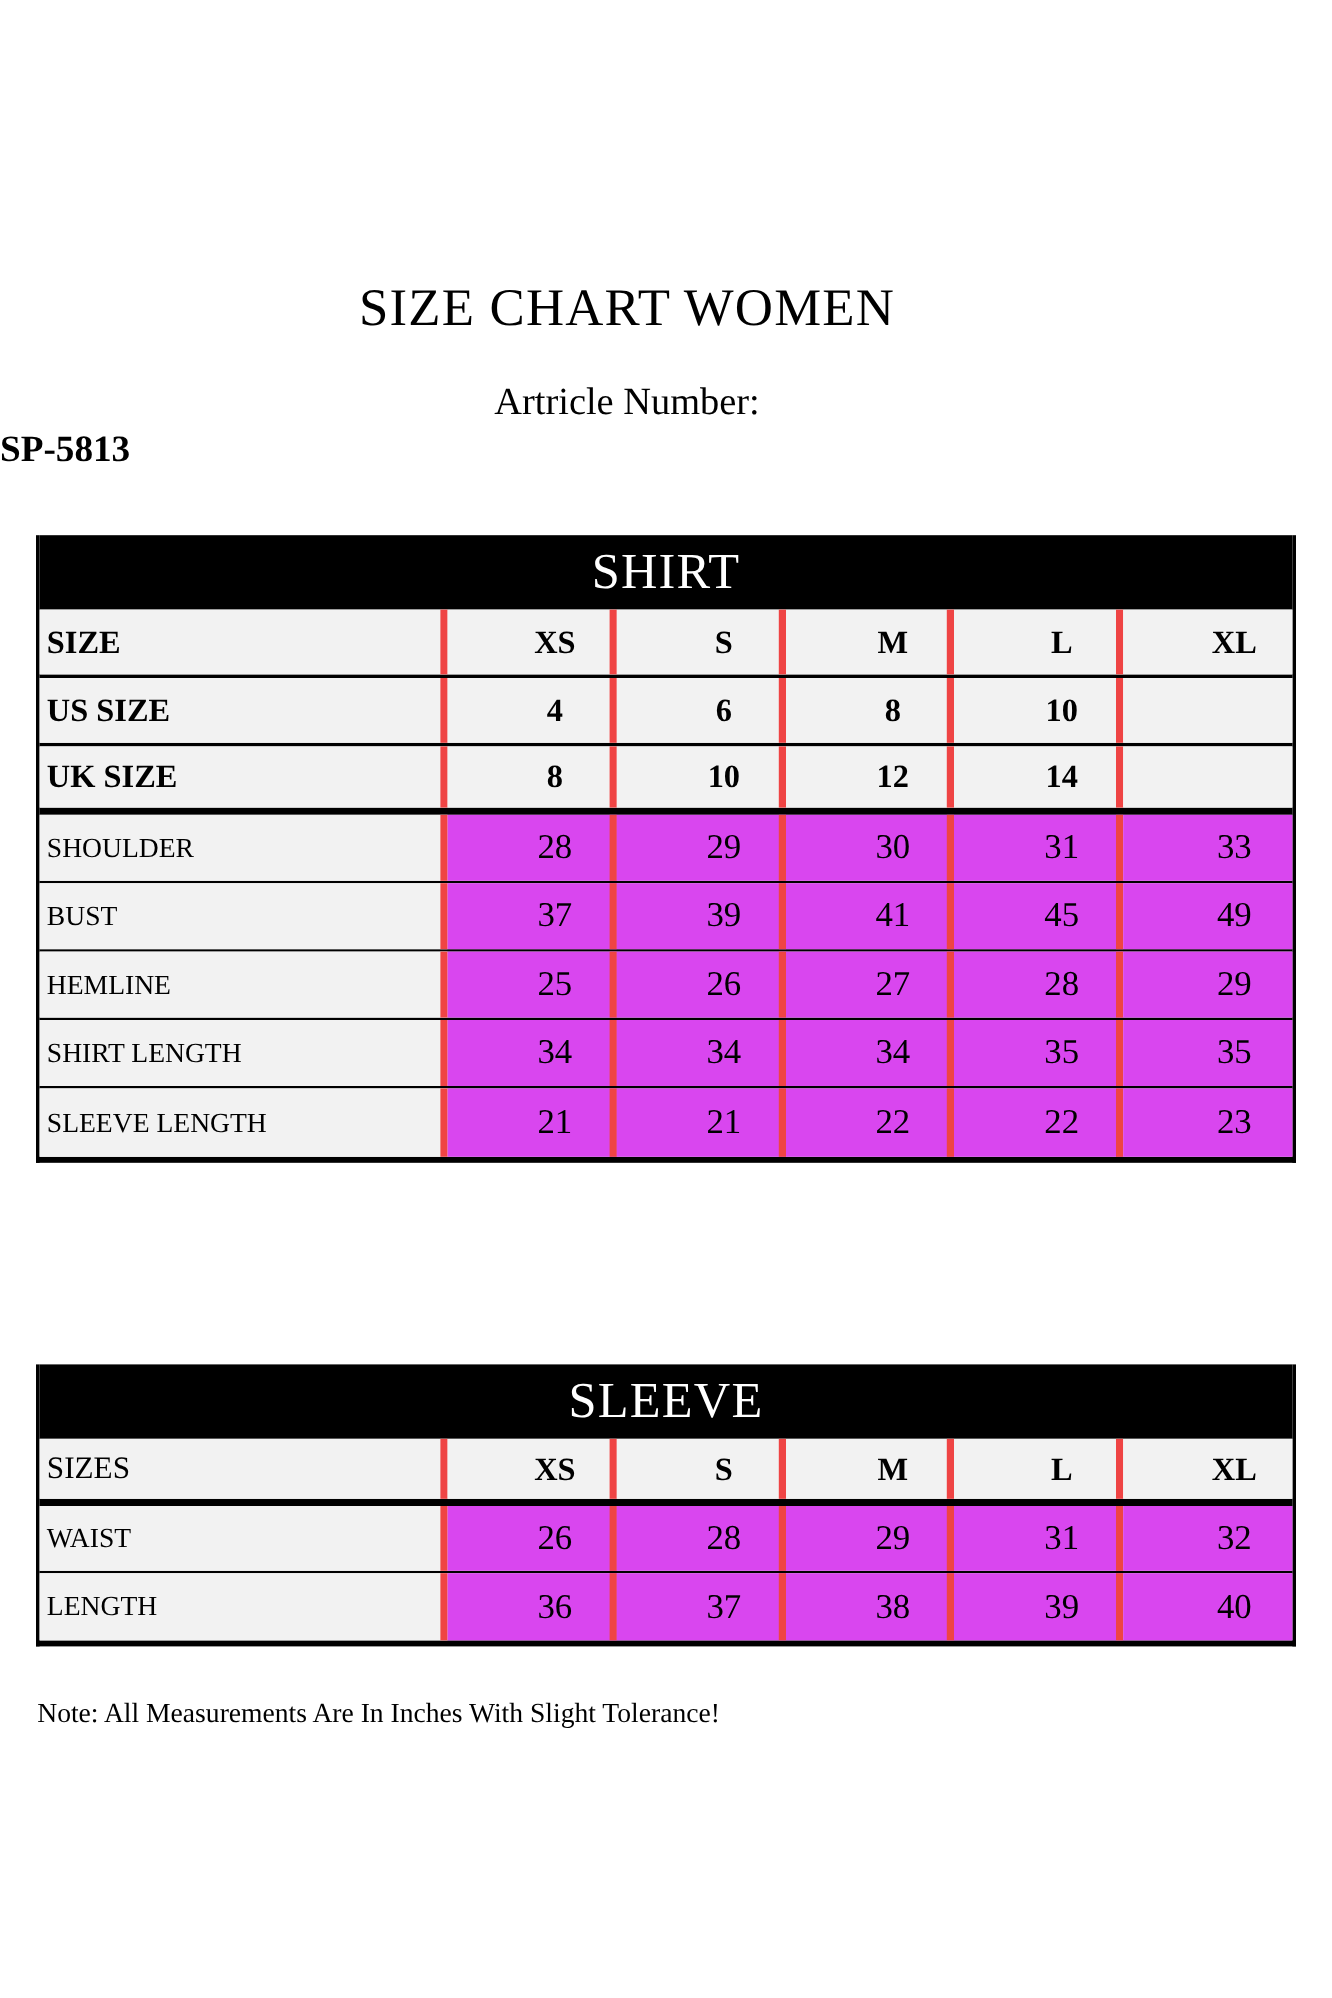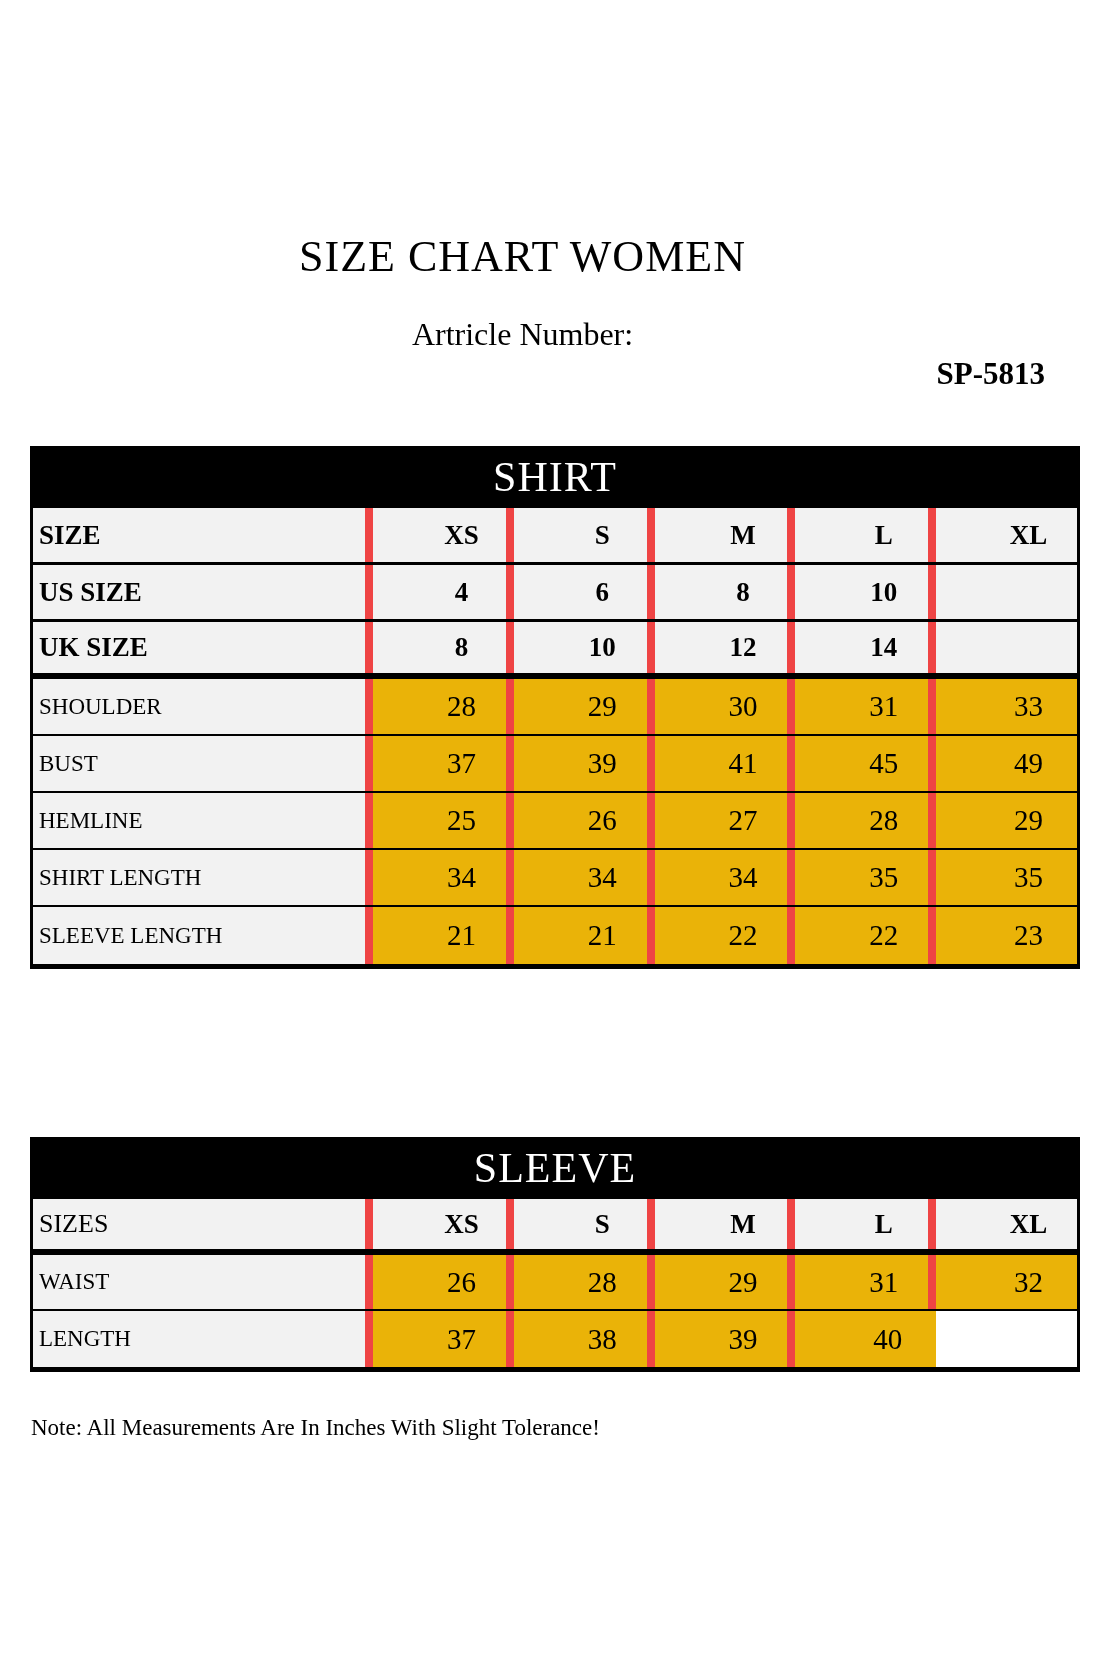--- a/index.html
+++ b/index.html
@@ -16,21 +16,21 @@
   .doc-title {
     position:absolute; top:231px; left:0; width:1045px;
     text-align:center; font-size:44px; letter-spacing:1px;
   }
   .article-label {
     position:absolute; top:316px; left:0; width:1045px;
     text-align:center; font-size:32px;
   }
   .article-number {
     position:absolute; top:356px; left:0; width:1045px;
-    text-align:right; font-size:31px; font-weight:bold;
+    text-align:left; font-size:31px; font-weight:bold;
   }
 
   
   .size-table {
     position:absolute; left:30px; width:1050px;
     border-left:3px solid #000; border-right:3px solid #000;
     border-bottom:5px solid #000;
     box-sizing:border-box;
     background:#fff;
   }
@@ -52,26 +52,26 @@
   }
   .trouser-table .row { height:56px; }
   .r-hdr   { border-bottom:3px solid #000; }
   .r-thick { border-bottom:6px solid #000; }
   .r-last  { border-bottom:none; }
 
   .cell {
     display:flex; align-items:center;
     box-sizing:border-box; overflow:hidden;
   }
-  .cell:not(:last-child) { border-right:8px solid #ef4444; }
+  .cell:not(:last-child) { border-right:6px solid #ef4444; }
   .lc { justify-content:flex-start; padding-left:6px; }
   .vc { justify-content:center;padding-left:44px; }
 
   .shade { background:#f2f2f2; }
-  .white { background:#eab308; }
+  .white { background:#d946ef; }
 
   .b27 { font-weight:bold; font-size:27px; }   
   .l23 { font-size:23px; }                     
   .l26 { font-size:26px; }                     
   .v29 { font-size:29px; }                     
 
   
   .note {
     position:absolute; top:1415px; left:31px;
     font-size:23px;
@@ -178,20 +178,21 @@
       <div class="cell lc shade l23">WAIST</div>
       <div class="cell vc white v29">26</div>
       <div class="cell vc white v29">28</div>
       <div class="cell vc white v29">29</div>
       <div class="cell vc white v29">31</div>
       <div class="cell vc white v29">32</div>
     </div>
 
     <div class="row r-last">
       <div class="cell lc shade l23">LENGTH</div>
+      <div class="cell vc white v29">36</div>
       <div class="cell vc white v29">37</div>
       <div class="cell vc white v29">38</div>
       <div class="cell vc white v29">39</div>
       <div class="cell vc white v29">40</div>
     </div>
   </div>
 
   <div class="note">Note: All Measurements Are In Inches With Slight Tolerance!</div>
 
 </div>

